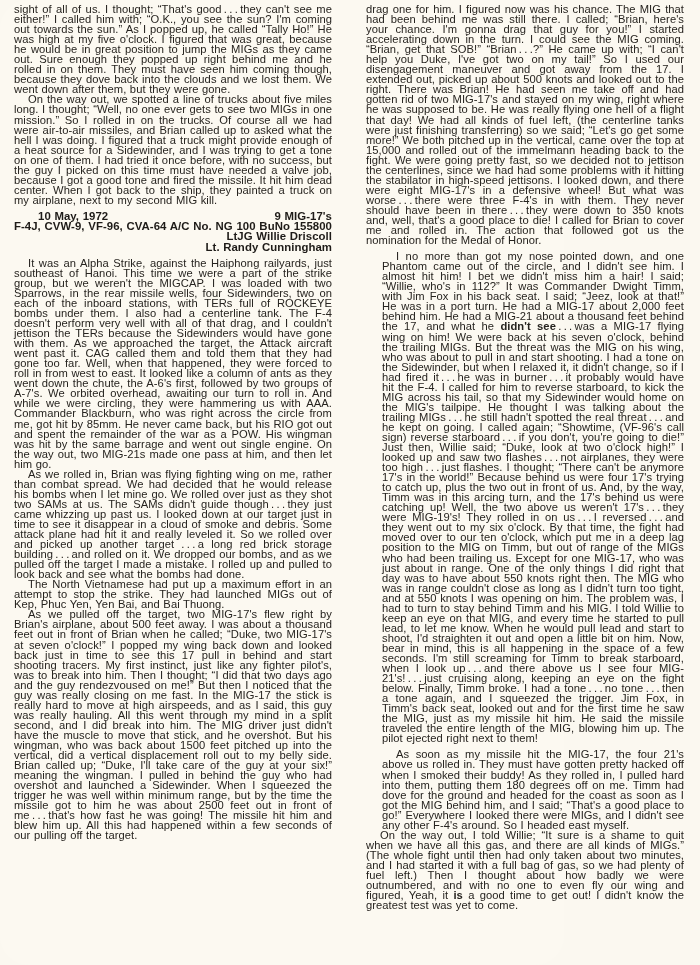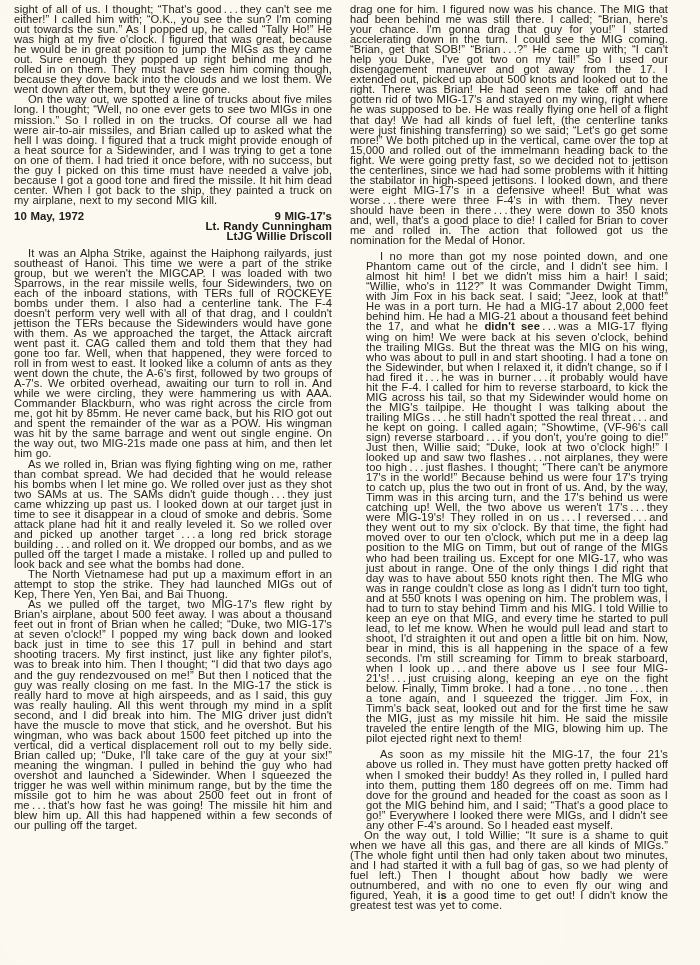--- a/index.html
+++ b/index.html
@@ -29,21 +29,21 @@
     color: #26231f;
     text-align: justify;
     letter-spacing: 0.05px;
     word-spacing: 0.4px;
   }
   .col-left {
     left: 14px;
     width: 318px;
   }
   .col-right {
-    left: 350px;
+    left: 366px;
     width: 318px;
   }
   .col p {
     margin: 0;
     text-indent: 0;
   }
   .col p.indent {
     text-indent: 14px;
   }
   .col p.gap-before {
@@ -57,20 +57,21 @@
     font-size: 11.4px;
     line-height: 10.2px;
     color: #1e1b18;
   }
   .kill-title {
     text-align: center;
   }
   .row-split {
     display: flex;
     justify-content: space-between;
+    margin-left: 24px;
   }
   .right-line {
     text-align: right;
   }
   .full-line {
     text-align: justify;
     text-align-last: justify;
   }
   .emph {
     font-weight: bold;
@@ -83,27 +84,28 @@
 
   <div class="col col-left">
     <p>sight of all of us. I thought; “That's good . . . they can't see me either!” I called him with; “O.K., you see the sun? I'm coming out towards the sun.” As I popped up, he called “Tally Ho!” He was high at my five o'clock. I figured that was great, because he would be in great position to jump the MIGs as they came out. Sure enough they popped up right behind me and he rolled in on them. They must have seen him coming though, because they dove back into the clouds and we lost them. We went down after them, but they were gone.</p>
     <p class="indent">On the way out, we spotted a line of trucks about five miles long. I thought; “Well, no one ever gets to see two MIGs in one mission.” So I rolled in on the trucks. Of course all we had were air-to-air missiles, and Brian called up to asked what the hell I was doing. I figured that a truck might provide enough of a heat source for a Sidewinder, and I was trying to get a tone on one of them. I had tried it once before, with no success, but the guy I picked on this time must have needed a valve job, because I got a good tone and fired the missile. It hit him dead center. When I got back to the ship, they painted a truck on my airplane, next to my second MIG kill.</p>
 
     <div class="heading-block">
       <div class="row-split">
         <span>10 May, 1972</span>
         <span>9 MIG-17's</span>
       </div>
+      <div class="full-line">F-4J, CVW-9, VF-96, CVA-64 A/C No. NG 100 BuNo 155800</div>
+      <div class="right-line">LtJG Willie Driscoll</div>
       <div class="right-line">Lt. Randy Cunningham</div>
-      <div class="right-line">LtJG Willie Driscoll</div>
     </div>
 
     <p class="indent">It was an Alpha Strike, against the Haiphong railyards, just southeast of Hanoi. This time we were a part of the strike group, but we weren't the MIGCAP. I was loaded with two Sparrows, in the rear missile wells, four Sidewinders, two on each of the inboard stations, with TERs full of ROCKEYE bombs under them. I also had a centerline tank. The F-4 doesn't perform very well with all of that drag, and I couldn't jettison the TERs because the Sidewinders would have gone with them. As we approached the target, the Attack aircraft went past it. CAG called them and told them that they had gone too far. Well, when that happened, they were forced to roll in from west to east. It looked like a column of ants as they went down the chute, the A-6's first, followed by two groups of A-7's. We orbited overhead, awaiting our turn to roll in. And while we were circling, they were hammering us with AAA. Commander Blackburn, who was right across the circle from me, got hit by 85mm. He never came back, but his RIO got out and spent the remainder of the war as a POW. His wingman was hit by the same barrage and went out single engine. On the way out, two MIG-21s made one pass at him, and then let him go.</p>
     <p class="indent">As we rolled in, Brian was flying fighting wing on me, rather than combat spread. We had decided that he would release his bombs when I let mine go. We rolled over just as they shot two SAMs at us. The SAMs didn't guide though . . . they just came whizzing up past us. I looked down at our target just in time to see it disappear in a cloud of smoke and debris. Some attack plane had hit it and really leveled it. So we rolled over and picked up another target . . . a long red brick storage building . . . and rolled on it. We dropped our bombs, and as we pulled off the target I made a mistake. I rolled up and pulled to look back and see what the bombs had done.</p>
-    <p class="indent">The North Vietnamese had put up a maximum effort in an attempt to stop the strike. They had launched MIGs out of Kep, There Yen, Yen Bai, and Bai Thuong.</p>
+    <p class="indent">The North Vietnamese had put up a maximum effort in an attempt to stop the strike. They had launched MIGs out of Kep, Phuc Yen, Yen Bai, and Bai Thuong.</p>
     <p class="indent">As we pulled off the target, two MIG-17's flew right by Brian's airplane, about 500 feet away. I was about a thousand feet out in front of Brian when he called; “Duke, two MIG-17's at seven o'clock!” I popped my wing back down and looked back just in time to see this 17 pull in behind and start shooting tracers. My first instinct, just like any fighter pilot's, was to break into him. Then I thought; “I did that two days ago and the guy rendezvoused on me!” But then I noticed that the guy was really closing on me fast. In the MIG-17 the stick is really hard to move at high airspeeds, and as I said, this guy was really hauling. All this went through my mind in a split second, and I did break into him. The MIG driver just didn't have the muscle to move that stick, and he overshot. But his wingman, who was back about 1500 feet pitched up into the vertical, did a vertical displacement roll out to my belly side. Brian called up; “Duke, I'll take care of the guy at your six!” meaning the wingman. I pulled in behind the guy who had overshot and launched a Sidewinder. When I squeezed the trigger he was well within minimum range, but by the time the missile got to him he was about 2500 feet out in front of me . . . that's how fast he was going! The missile hit him and blew him up. All this had happened within a few seconds of our pulling off the target.</p>
   </div>
 
   <div class="col col-right">
     <p>drag one for him. I figured now was his chance. The MIG that had been behind me was still there. I called; “Brian, here's your chance. I'm gonna drag that guy for you!” I started accelerating down in the turn. I could see the MIG coming. “Brian, get that SOB!” “Brian . . .?” He came up with; “I can't help you Duke, I've got two on my tail!” So I used our disengagement maneuver and got away from the 17. I extended out, picked up about 500 knots and looked out to the right. There was Brian! He had seen me take off and had gotten rid of two MIG-17's and stayed on my wing, right where he was supposed to be. He was really flying one hell of a flight that day! We had all kinds of fuel left, (the centerline tanks were just finishing transferring) so we said; “Let's go get some more!” We both pitched up in the vertical, came over the top at 15,000 and rolled out of the immelmann heading back to the fight. We were going pretty fast, so we decided not to jettison the centerlines, since we had had some problems with it hitting the stabilator in high-speed jettisons. I looked down, and there were eight MIG-17's in a defensive wheel! But what was worse . . . there were three F-4's in with them. They never should have been in there . . . they were down to 350 knots and, well, that's a good place to die! I called for Brian to cover me and rolled in. The action that followed got us the nomination for the Medal of Honor.</p>
     <p class="indent gap-before"><span>I no more than got my nose pointed down, and one Phantom came out of the circle, and I didn't see him. I almost hit him! I bet we didn't miss him a hair! I said; “Willie, who's in 112?” It was Commander Dwight Timm, with Jim Fox in his back seat. I said; “Jeez, look at that!” He was in a port turn. He had a MIG-17 about 2,000 feet behind him. He had a MIG-21 about a thousand feet behind the 17, and what he </span><span class="emph">didn't see</span><span> . . . was a MIG-17 flying wing on him! We were back at his seven o'clock, behind the trailing MIGs. But the threat was the MIG on his wing, who was about to pull in and start shooting. I had a tone on the Sidewinder, but when I relaxed it, it didn't change, so if I had fired it . . . he was in burner . . . it probably would have hit the F-4. I called for him to reverse starboard, to kick the MIG across his tail, so that my Sidewinder would home on the MIG's tailpipe. He thought I was talking about the trailing MIGs . . . he still hadn't spotted the real threat . . . and he kept on going. I called again; “Showtime, (VF-96's call sign) reverse starboard . . . if you don't, you're going to die!” Just then, Willie said; “Duke, look at two o'clock high!” I looked up and saw two flashes . . . not airplanes, they were too high . . . just flashes. I thought; “There can't be anymore 17's in the world!” Because behind us were four 17's trying to catch up, plus the two out in front of us. And, by the way, Timm was in this arcing turn, and the 17's behind us were catching up! Well, the two above us weren't 17's . . . they were MIG-19's! They rolled in on us . . . I reversed . . . and they went out to my six o'clock. By that time, the fight had moved over to our ten o'clock, which put me in a deep lag position to the MIG on Timm, but out of range of the MIGs who had been trailing us. Except for one MIG-17, who was just about in range. One of the only things I did right that day was to have about 550 knots right then. The MIG who was in range couldn't close as long as I didn't turn too tight, and at 550 knots I was opening on him. The problem was, I had to turn to stay behind Timm and his MIG. I told Willie to keep an eye on that MIG, and every time he started to pull lead, to let me know. When he would pull lead and start to shoot, I'd straighten it out and open a little bit on him. Now, bear in mind, this is all happening in the space of a few seconds. I'm still screaming for Timm to break starboard, when I look up . . . and there above us I see four MIG-21's! . . . just cruising along, keeping an eye on the fight below. Finally, Timm broke. I had a tone . . . no tone . . . then a tone again, and I squeezed the trigger. Jim Fox, in Timm's back seat, looked out and for the first time he saw the MIG, just as my missile hit him. He said the missile traveled the entire length of the MIG, blowing him up. The pilot ejected right next to them!</span></p>
     <p class="indent gap-before">As soon as my missile hit the MIG-17, the four 21's above us rolled in. They must have gotten pretty hacked off when I smoked their buddy! As they rolled in, I pulled hard into them, putting them 180 degrees off on me. Timm had dove for the ground and headed for the coast as soon as I got the MIG behind him, and I said; “That's a good place to go!” Everywhere I looked there were MIGs, and I didn't see any other F-4's around. So I headed east myself.</p>
     <p class="indent"><span>On the way out, I told Willie; “It sure is a shame to quit when we have all this gas, and there are all kinds of MIGs.” (The whole fight until then had only taken about two minutes, and I had started it with a full bag of gas, so we had plenty of fuel left.) Then I thought about how badly we were outnumbered, and with no one to even fly our wing and figured, Yeah, it </span><span class="emph">is</span><span> a good time to get out! I didn't know the greatest test was yet to come.</span></p>
   </div>
 

